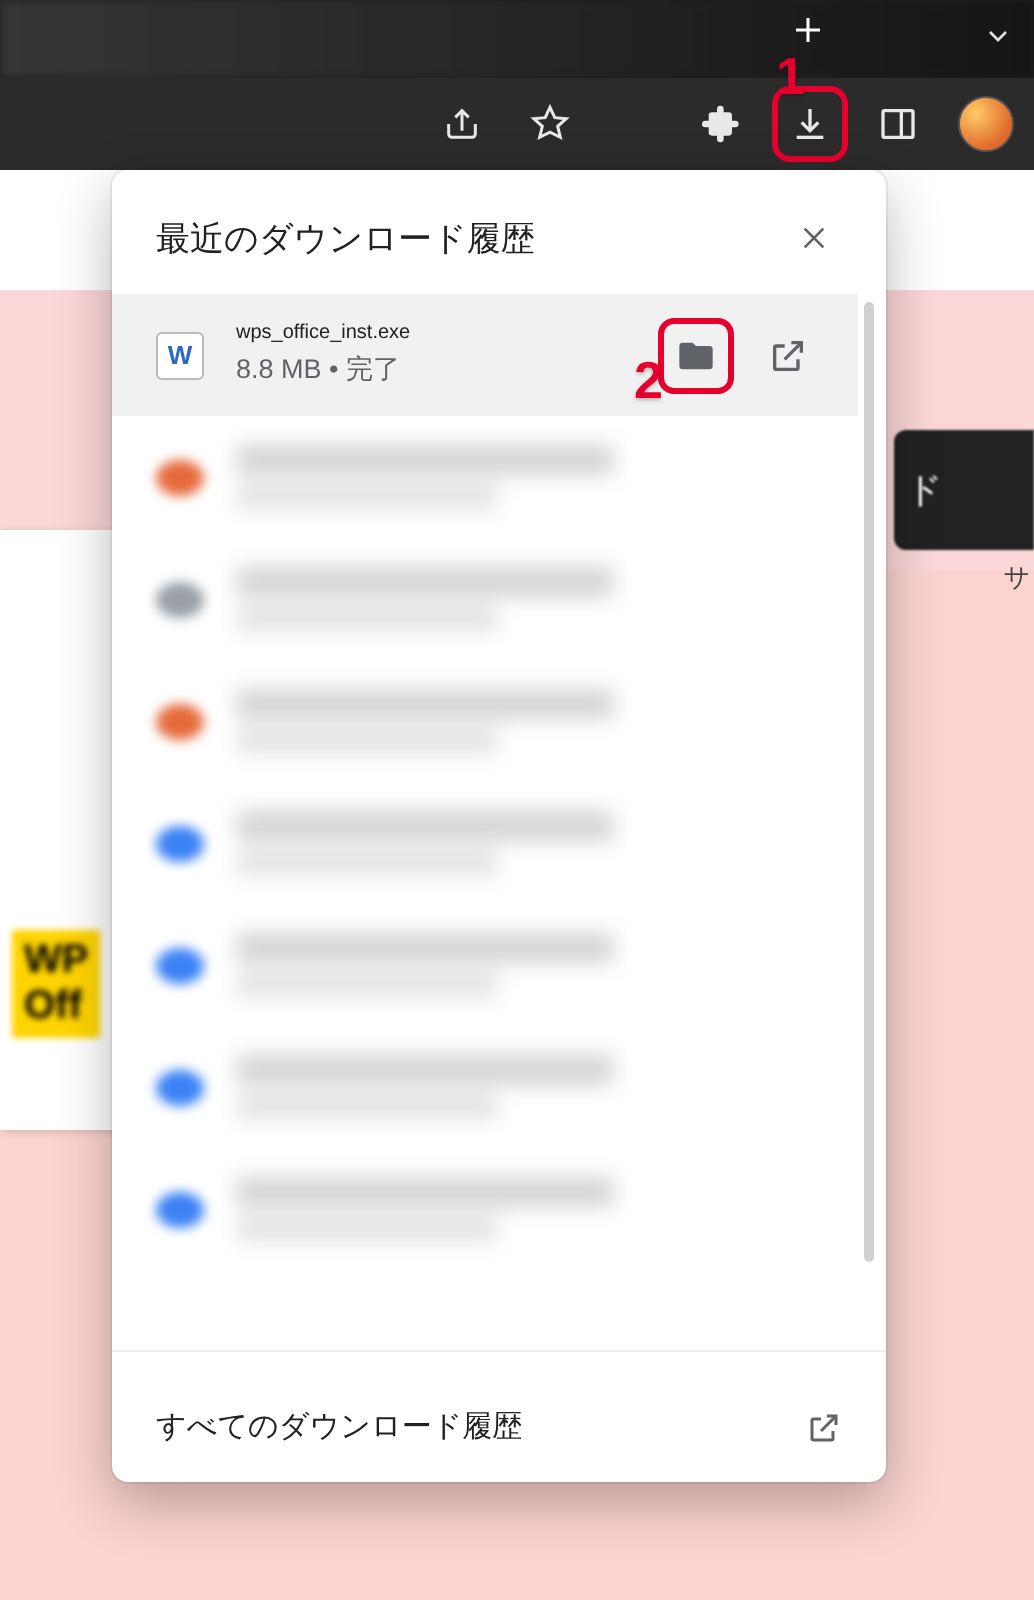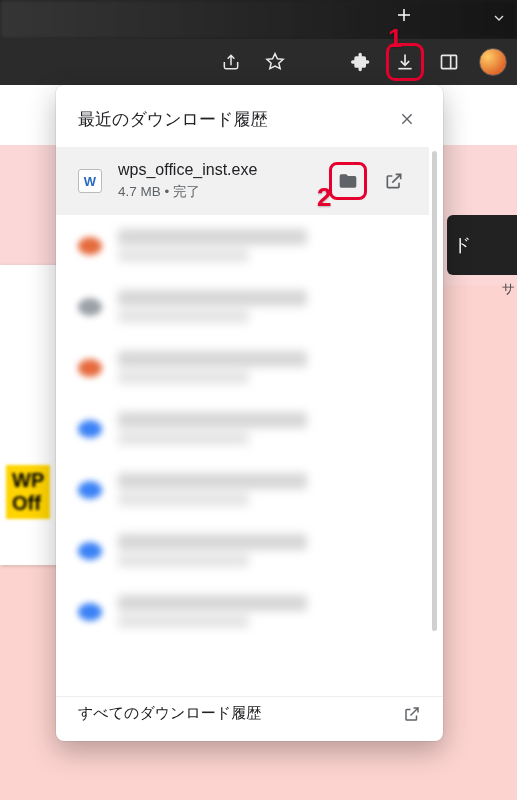--- a/index.html
+++ b/index.html
@@ -145,21 +145,21 @@
     width: 24px; height: 24px; flex: 0 0 24px;
     display:flex; align-items:center; justify-content:center;
     font-size: 13px; font-weight: 700;
     border:1px solid #bbb; border-radius: 3px; color:#2b6bbf; background:#fff;
   }
   .dl-icon.blur-dot {
     width: 18px; height: 18px; border: none; border-radius: 50%;
     filter: blur(3px);
   }
   .dl-body { flex: 1; min-width: 0; }
-  .dl-name { font-size: 16px; color: #202124; white-space: nowrap; overflow:hidden; text-overflow:ellipsis; }
+  .dl-name { font-size: 10px; color: #202124; white-space: nowrap; overflow:hidden; text-overflow:ellipsis; }
   .dl-sub  { font-size: 13.5px; color: #5f6368; margin-top: 4px; }
   .dl-actions { display:flex; gap: 16px; }
   .dl-action-btn {
     width: 30px; height: 30px; display:flex; align-items:center; justify-content:center;
     color:#5f6368; border-radius: 4px;
   }
   .dl-action-btn.folder-btn { outline: 3px solid #e6002e; outline-offset: 1px; }
   .dl-action-btn svg { width: 20px; height: 20px; }
 
   .dl-item.blurred .dl-name,
@@ -167,21 +167,21 @@
     filter: blur(5px);
     color: rgba(50,50,50,.55);
   }
   .dl-item.blurred .dl-name { height: 16px; background: rgba(90,90,90,.25); border-radius: 3px; width: 65%; }
   .dl-item.blurred .dl-sub  { height: 13px; background: rgba(120,120,120,.2); border-radius: 3px; width: 45%; }
   .dl-item.blurred .dl-name, .dl-item.blurred .dl-sub { text-indent: -9999px; }
 
   .dl-footer {
     border-top: 1px solid #eee;
     display:flex; align-items:center; justify-content: space-between;
-    padding: 7px 22px 18px 22px;
+    padding: 28px 22px 18px 22px;
   }
   .dl-footer-text { font-size: 15px; color:#202124; }
   .dl-footer svg { width: 18px; height: 18px; color:#5f6368; }
 </style>
 </head>
 <body>
 
 <div class="tabstrip">
   <div class="new-tab-plus">
     <svg viewBox="0 0 24 24" width="18" height="18" fill="none" stroke="#fff" stroke-width="2">
@@ -252,21 +252,21 @@
   </div>
 
   <div class="dl-list">
     <div class="dl-scrollbar"></div>
 
     <div class="dl-item first">
       <div class="dl-icon">W</div>
       <div class="dl-body">
         <div class="dl-name">wps_office_inst.exe</div>
         <div class="dl-sub">
-          <span>4.7 MB</span> • <span>完了</span>
+          <span>8.8 MB</span> • <span>完了</span>
         </div>
       </div>
       <div class="dl-actions">
         <div class="dl-action-btn folder-btn">
           <svg viewBox="0 0 24 24" fill="currentColor">
               <path d="M10 4H4a2 2 0 0 0-2 2v12a2 2 0 0 0 2 2h16a2 2 0 0 0 2-2V8a2 2 0 0 0-2-2h-8l-2-2z"></path>
             </svg>
         </div>
         <div class="dl-action-btn">
           <svg viewBox="0 0 24 24" fill="none" stroke="currentColor" stroke-width="2">

